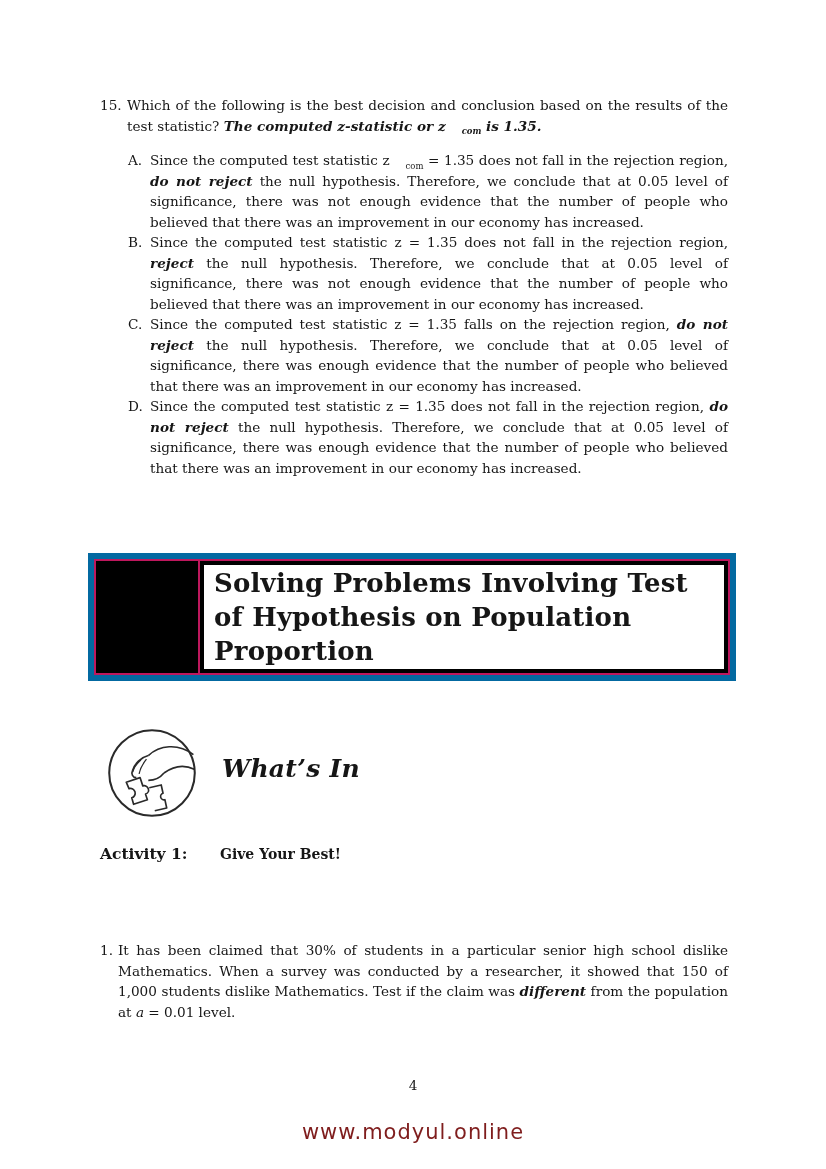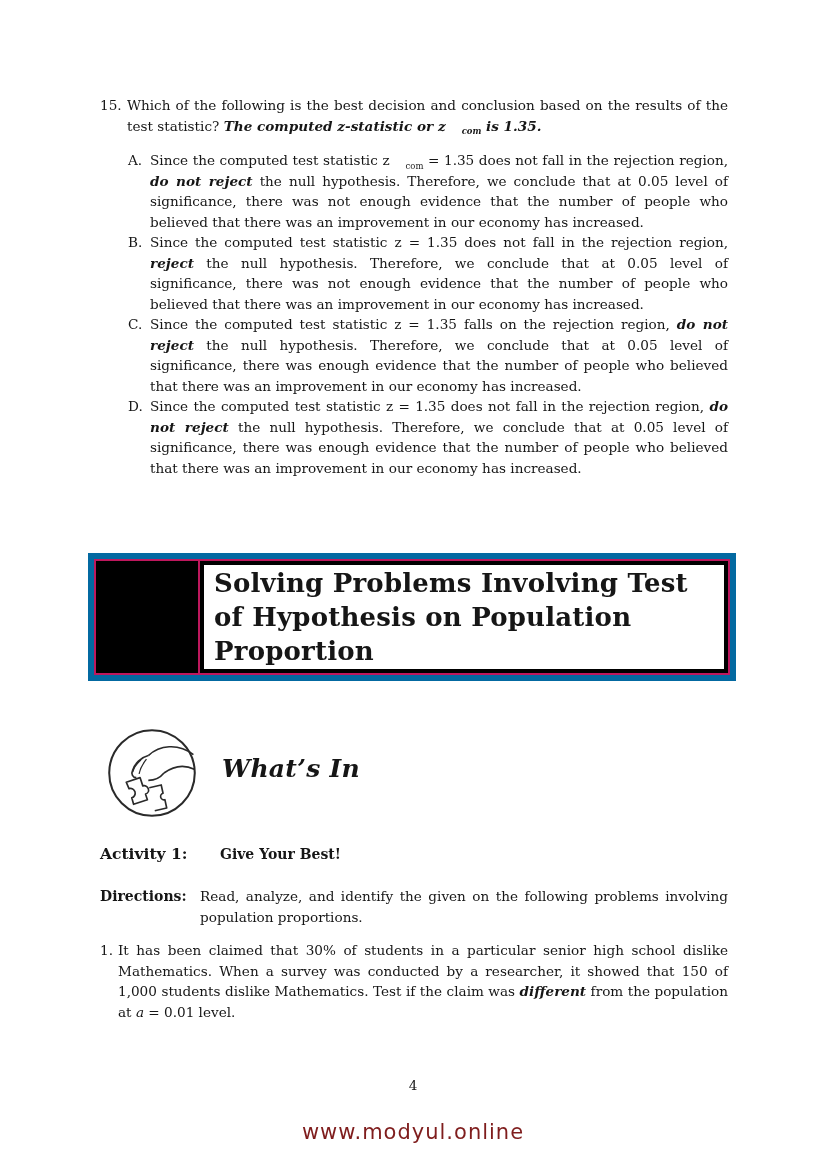--- a/index.html
+++ b/index.html
@@ -148,24 +148,20 @@
       <path d="M47,66 l13,-3 2,9 a3.5,3.5 0 1 0 2,7 l2,9 -13,3" fill="none" stroke="#2a2a2a" stroke-width="1.8" stroke-linejoin="round"></path>
     </svg>
   </div>
   <div class="wi-heading">What’s In</div>
 
   <div class="activity">
     <span class="act-label">Activity 1:</span>
     <span class="act-title">Give Your Best!</span>
   </div>
 
-  <div class="directions">
-    <div class="dir-label">Directions:</div>
-    <div class="dir-text">Read, analyze, and identify the given on the following problems involving population proportions.</div>
-  </div>
 
   <div class="problem">
     <div class="problem-item">
       <span class="marker">1.</span>
       <span><span>It has been claimed that 30% of students in a particular senior high school dislike Mathematics. When a survey was conducted by a researcher, it showed that 150 of 1,000 students dislike Mathematics. Test if the claim was </span><span class="b i">different</span><span> from the population at </span><span class="i">a</span><span> = 0.01 level.</span></span>
     </div>
   </div>
 
   <div class="page-number">4</div>
   <div class="watermark">www.modyul.online</div>

